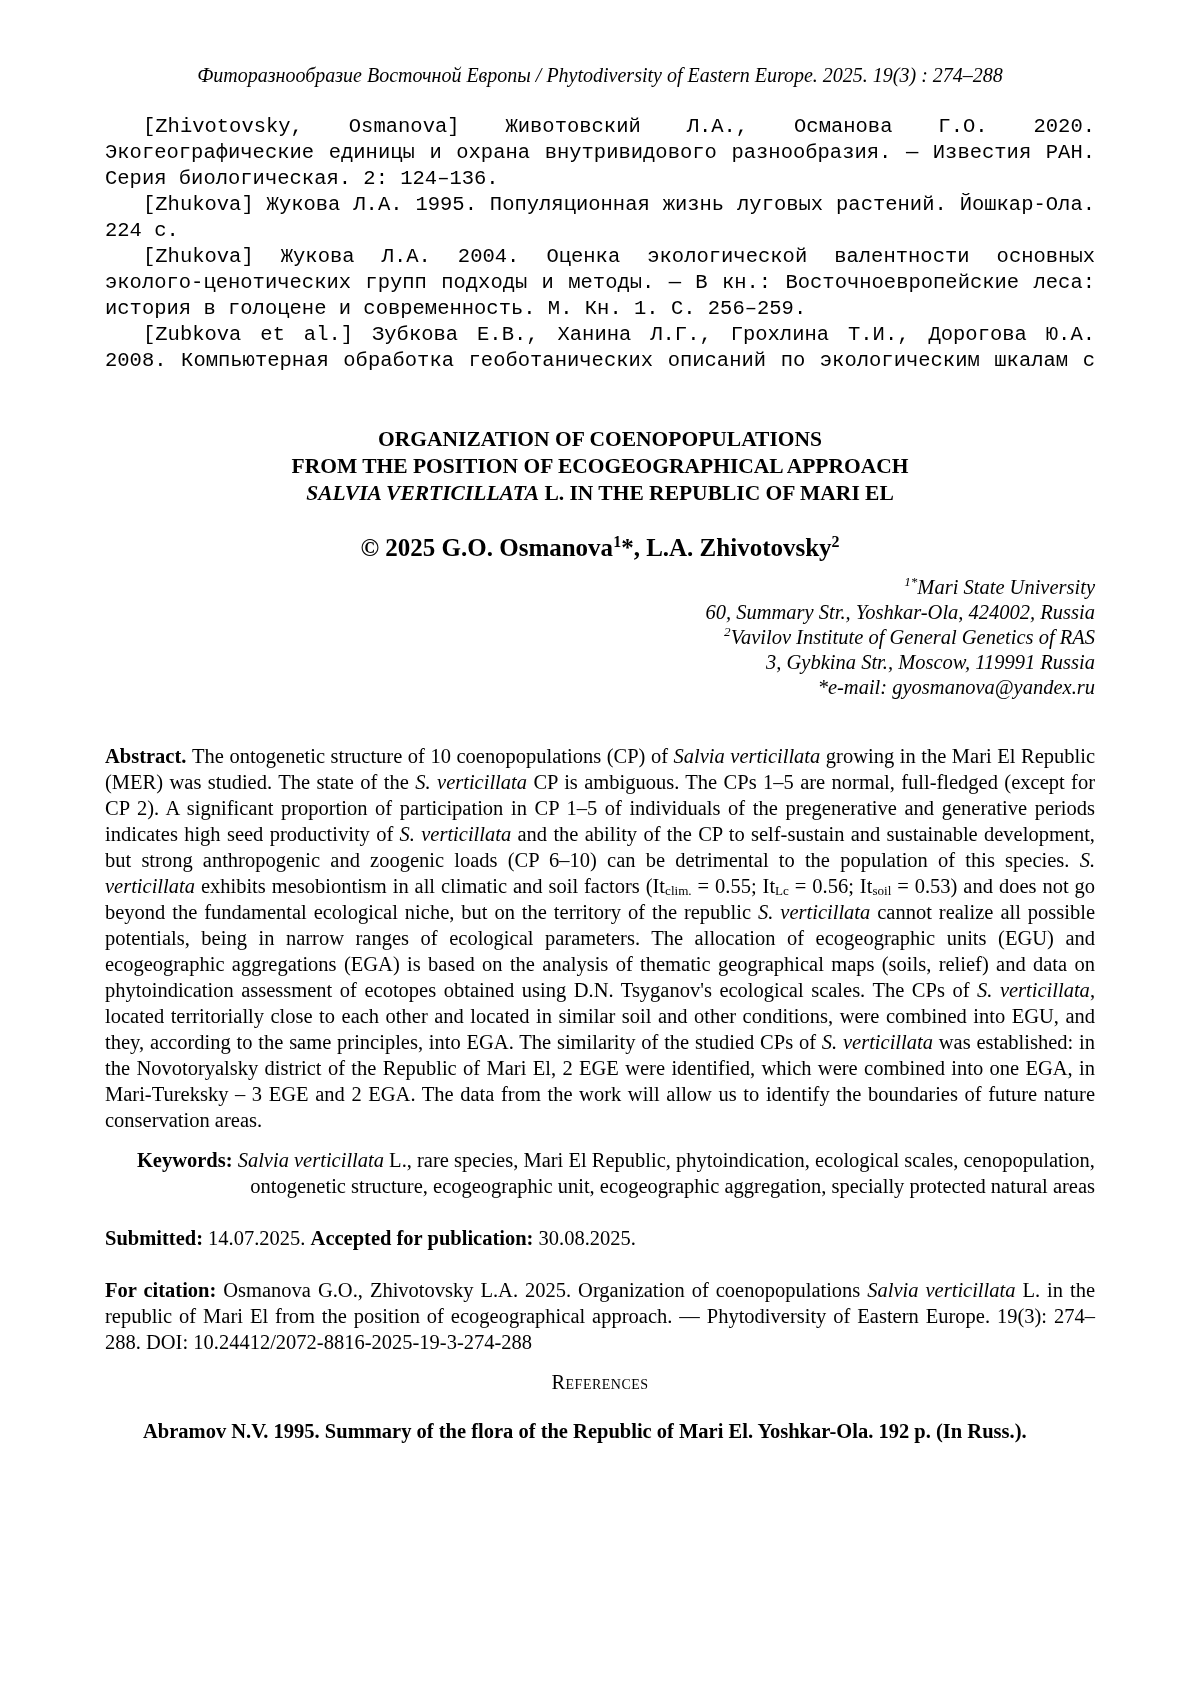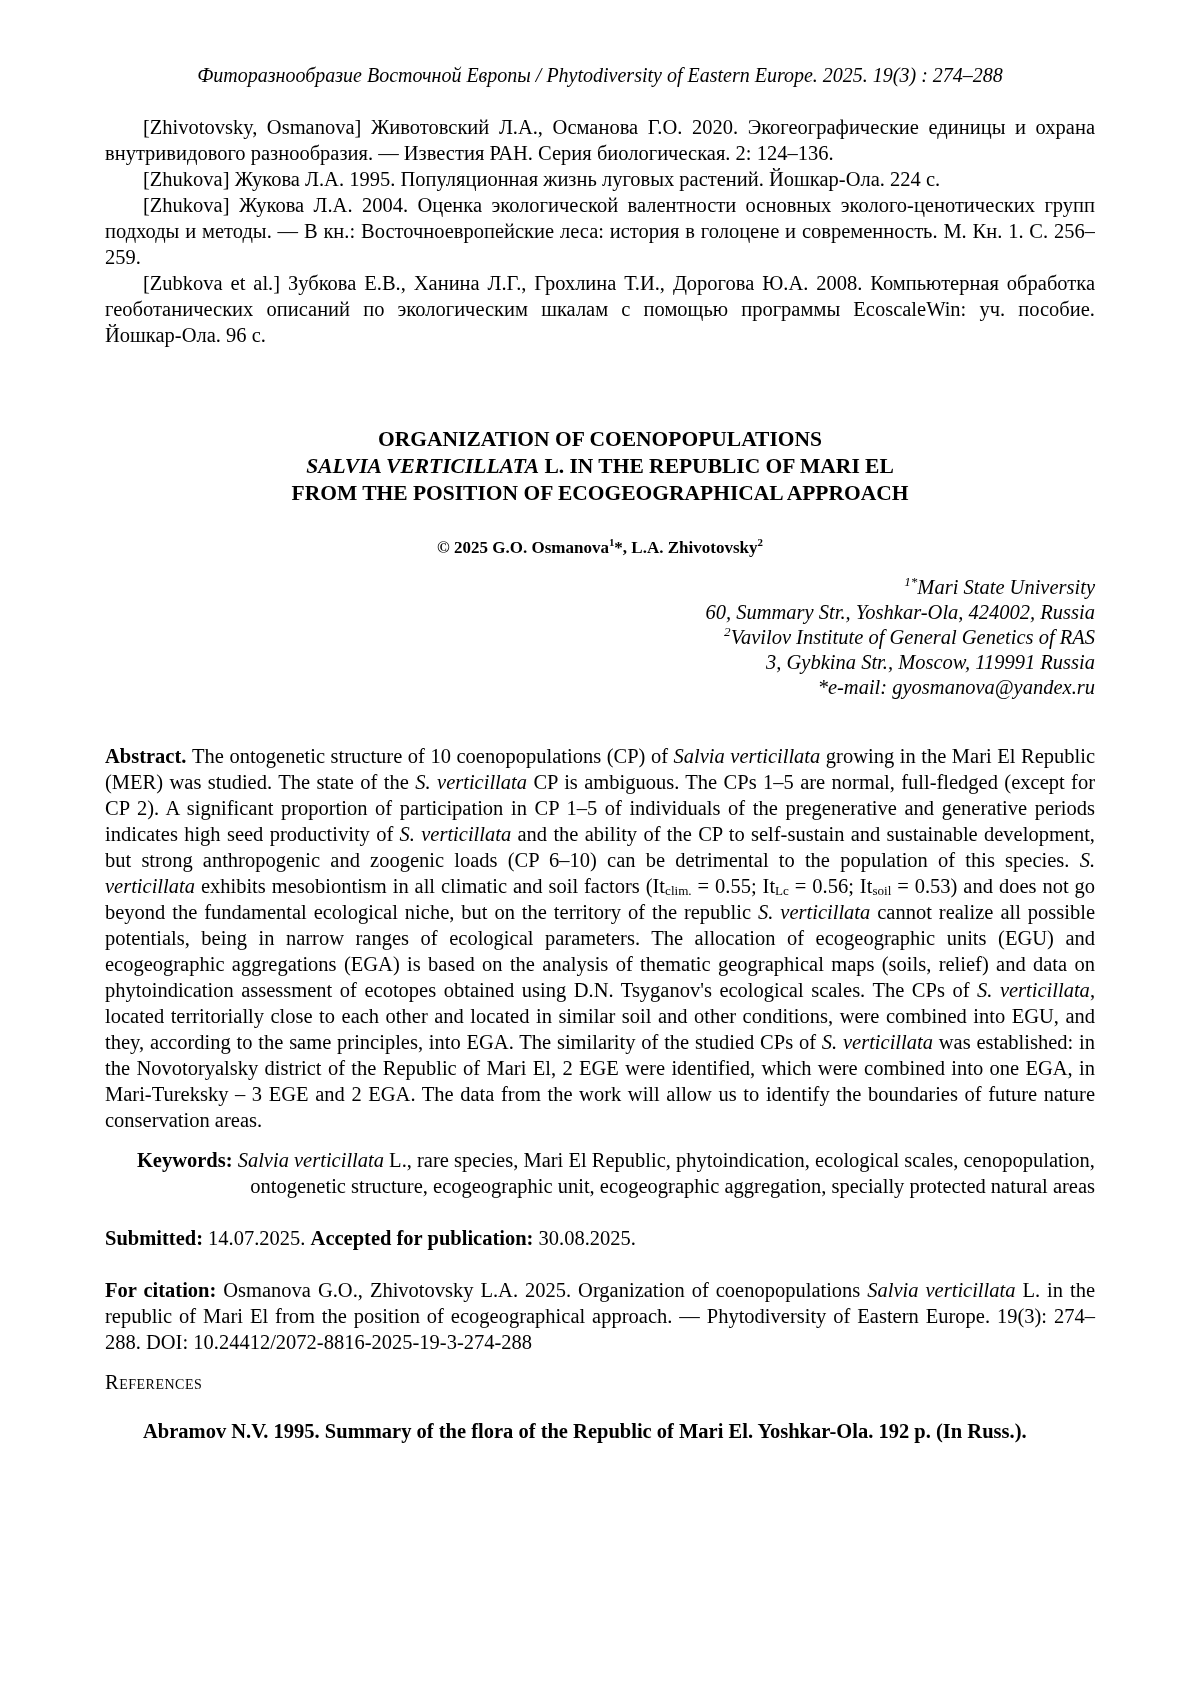--- a/index.html
+++ b/index.html
@@ -24,39 +24,40 @@
   .journal-header {
     text-align: center;
     font-style: italic;
     font-size: 20px;
     height: 26px;
   }
   .ru-refs {
     margin-top: 24px;
     height: 260px;
     overflow: hidden;
+    font-family: Liberation Mono, monospace;
   }
   .ru-refs p {
     text-align: justify;
     text-indent: 38px;
   }
   .title-block {
     margin-top: 52px;
     height: 82px;
     text-align: center;
     font-weight: bold;
     font-size: 21.5px;
   }
   .title-block .line { line-height: 27px; }
   .authors-line {
     margin-top: 26px;
     height: 27px;
     text-align: center;
     font-weight: bold;
-    font-size: 17px;
+    font-size: 25px;
     line-height: 27px;
   }
   .affiliations {
     margin-top: 14px;
     height: 126px;
     text-align: right;
     font-style: italic;
   }
   .affiliations .line { line-height: 25px; }
   .abstract-paragraph {
@@ -69,21 +70,21 @@
   }
   .submitted-line {
     margin-top: 26px;
   }
   .citation-paragraph {
     margin-top: 26px;
     text-align: justify;
   }
   .references-heading {
     margin-top: 16px;
-    text-align: left;
+    text-align: center;
     font-variant: small-caps;
     letter-spacing: 0.5px;
   }
   .reference-entry {
     margin-top: 24px;
     text-align: justify;
     text-indent: 38px;
     font-weight: bold;
   }
   .page-number {
@@ -104,22 +105,22 @@
 
   <div class="ru-refs">
     <p><span>[Zhivotovsky, Osmanova] Животовский Л.А., Османова Г.О. 2020. Экогеографические единицы и охрана внутривидового разнообразия. — Известия РАН. Серия биологическая. 2: 124–136.</span></p>
     <p><span>[Zhukova] Жукова Л.А. 1995. Популяционная жизнь луговых растений. Йошкар-Ола. 224 с.</span></p>
     <p><span>[Zhukova] Жукова Л.А. 2004. Оценка экологической валентности основных эколого-ценотических групп подходы и методы. — В кн.: Восточноевропейские леса: история в голоцене и современность. М. Кн. 1. С. 256–259.</span></p>
     <p><span>[Zubkova et al.] Зубкова Е.В., Ханина Л.Г., Грохлина Т.И., Дорогова Ю.А. 2008. Компьютерная обработка геоботанических описаний по экологическим шкалам с помощью программы EcoscaleWin: уч. пособие. Йошкар-Ола. 96 с.</span></p>
   </div>
 
   <div class="title-block">
     <div class="line"><span>ORGANIZATION OF COENOPOPULATIONS</span></div>
+    <div class="line"><span>FROM THE POSITION OF ECOGEOGRAPHICAL APPROACH</span></div>
     <div class="line"><span class="i">SALVIA VERTICILLATA</span><span> L. IN THE REPUBLIC OF MARI EL</span></div>
-    <div class="line"><span>FROM THE POSITION OF ECOGEOGRAPHICAL APPROACH</span></div>
   </div>
 
   <div class="authors-line"><span>© 2025 G.O. Osmanova</span><sup>1</sup><span>*, L.A. Zhivotovsky</span><sup>2</sup></div>
 
   <div class="affiliations">
     <div class="line"><sup>1*</sup><span>Mari State University</span></div>
     <div class="line"><span>60, Summary Str., Yoshkar-Ola, 424002, Russia</span></div>
     <div class="line"><sup>2</sup><span>Vavilov Institute of General Genetics of RAS</span></div>
     <div class="line"><span>3, Gybkina Str., Moscow, 119991 Russia</span></div>
     <div class="line"><span>*e-mail: gyosmanova@yandex.ru</span></div>

